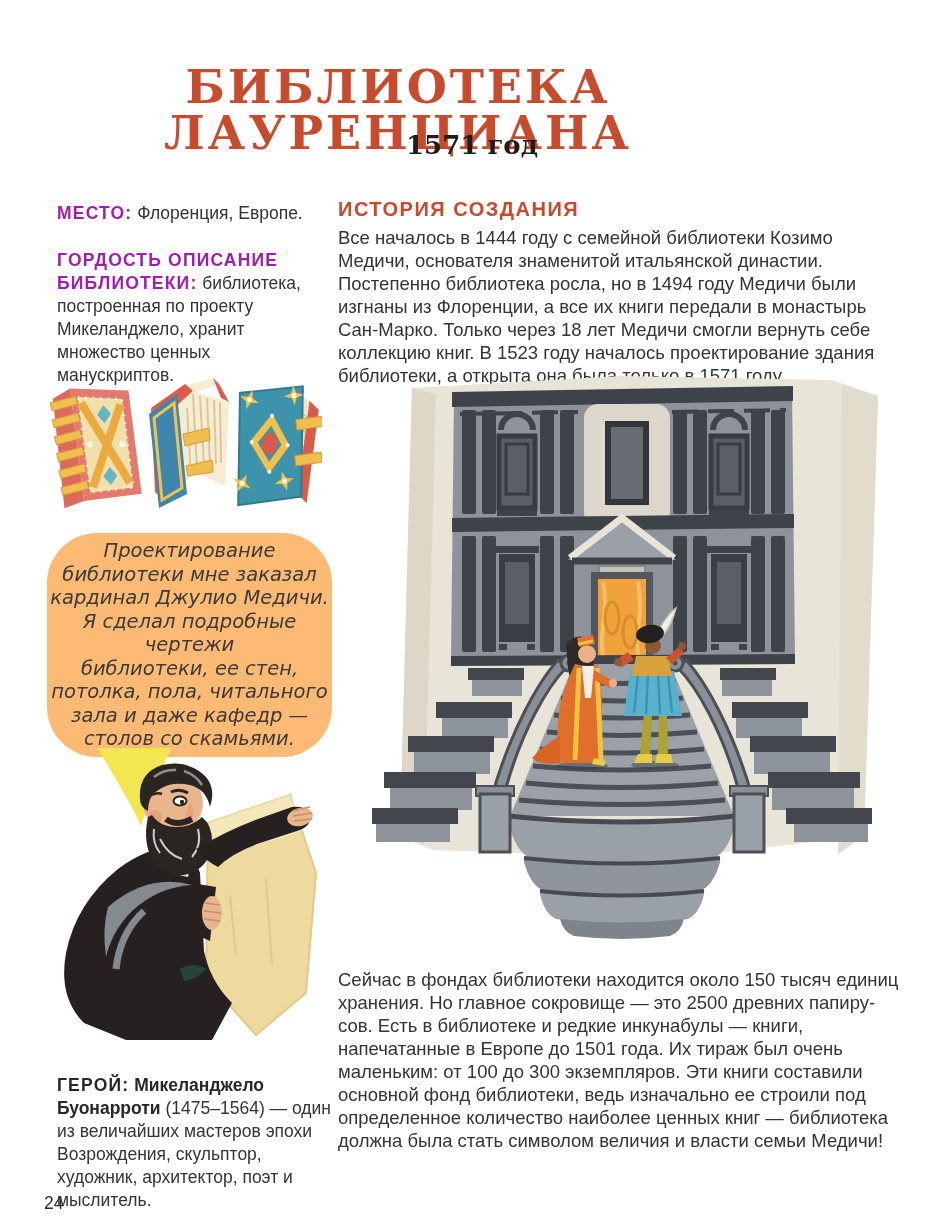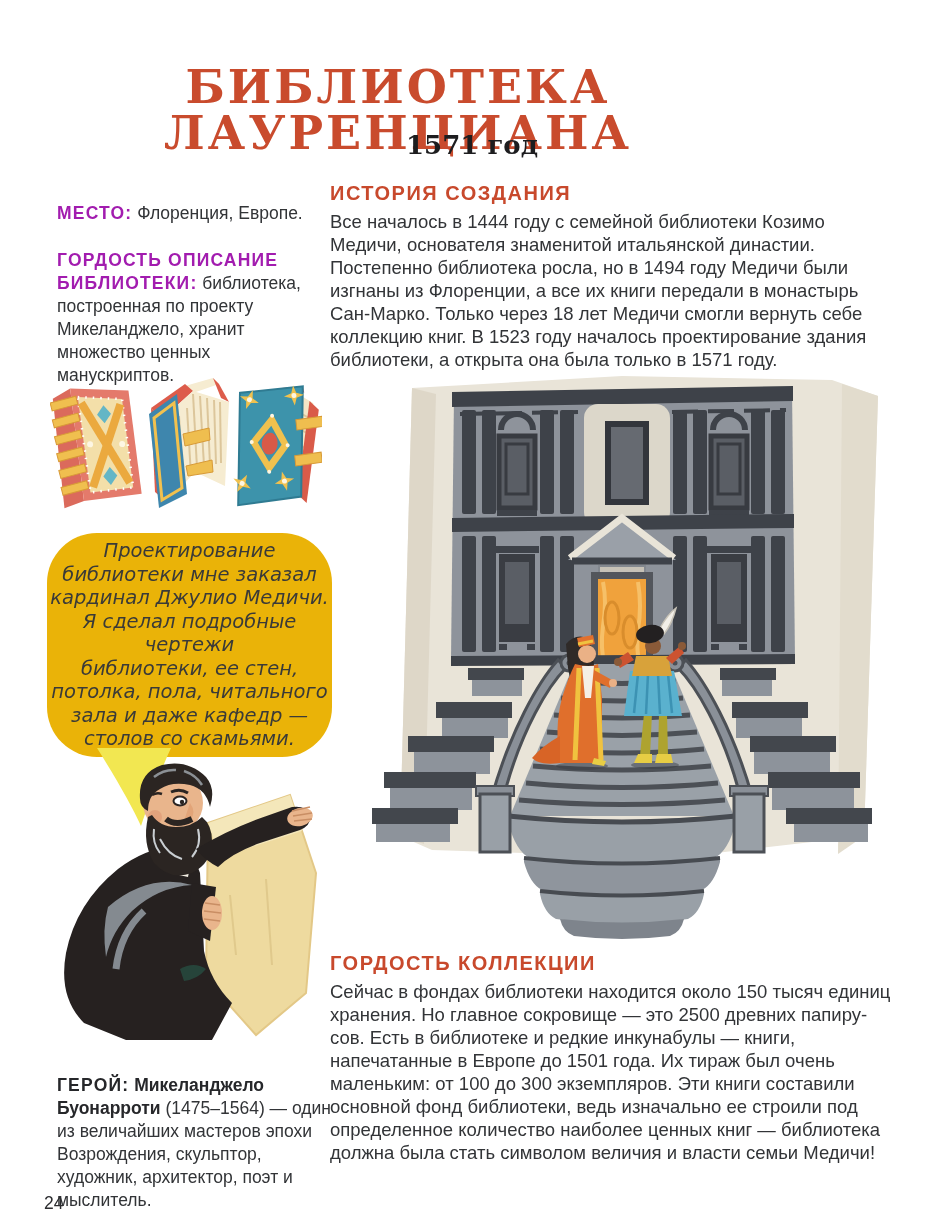--- a/index.html
+++ b/index.html
@@ -14,32 +14,32 @@
               font-family:"DejaVu Serif",serif; font-weight:700; font-size:26px;
               color:#1d1d1f; }
 
   .leftcol p { font-size:17.5px; line-height:23px; }
   .label { font-weight:700; letter-spacing:1.2px; color:#a21caf; }
   .place { top:202px; left:57px; width:272px; }
   .desc  { top:249px; left:57px; width:272px; }
   .hero  { top:1050px; left:57px; width:276px; font-size:17.5px; line-height:23px;margin-top:24px; }
   .hero b { color:#26272a; }
 
-  .bubble { top:533px; left:47px; width:285px; height:224px; background:#eab308;
+  .bubble { top:533px; left:47px; width:285px; height:224px; background:#fdba74;
             border-radius:50px; display:flex; align-items:center; justify-content:center;
             text-align:center; z-index:2; }
   .bubble span { font-style:italic; font-size:19.5px; line-height:23.5px; color:#3a3a38;
                  white-space:pre-line; font-family:"DejaVu Sans",sans-serif; }
   .tail { top:748px; left:85px; z-index:2; }
 
   .books { top:378px; left:50px; z-index:1; }
   .artist { top:755px; left:60px; z-index:3; }
   .building { top:368px; left:372px; z-index:1; }
 
-  .rightcol { left:330px; width:590px; }
+  .rightcol { left:338px; width:590px;margin-top:16px; }
   .rightcol h3 { color:#c8492c; font-size:20px; font-weight:700; letter-spacing:1.5px; margin-bottom:5px; }
   .rightcol p { font-size:18.5px; line-height:23px; white-space:pre-line; }
   .history { top:182px; }
   .collection { top:952px; }
 
   .pagenum { top:1193px; left:44px; font-size:17.5px; color:#2c2d30; }
 </style>
 </head>
 <body>
 
@@ -369,21 +369,20 @@
       <circle cx="246" cy="294" r="4" fill="#8a5a38"></circle>
       <path d="M294,290 L308,278 L312,285 L300,296 Z" fill="#cc5330"></path>
       <circle cx="310" cy="278" r="4" fill="#8a5a38"></circle>
       <circle cx="281" cy="278" r="8" fill="#8a5a38"></circle>
       <path d="M288,260 Q296,246 304,240 Q300,256 292,266 Z" fill="#f2efe8" stroke="#c9c4b8" stroke-width="1.5"></path>
       <ellipse cx="278" cy="266" rx="14" ry="9" fill="#232021" transform="rotate(-8 278 266)"></ellipse>
     </g>
   </svg>
 
   <div class="abs rightcol collection">
-    <h3>ГОРДОСТЬ КОЛЛЕКЦИИ</h3>
     <p>Сейчас в фондах библиотеки находится около 150 тысяч единиц
 хранения. Но главное сокровище — это 2500 древних папиру-
 сов. Есть в библиотеке и редкие инкунабулы — книги,
 напечатанные в Европе до 1501 года. Их тираж был очень
 маленьким: от 100 до 300 экземпляров. Эти книги составили
 основной фонд библиотеки, ведь изначально ее строили под
 определенное количество наиболее ценных книг — библиотека
 должна была стать символом величия и власти семьи Медичи!</p>
   </div>
 

